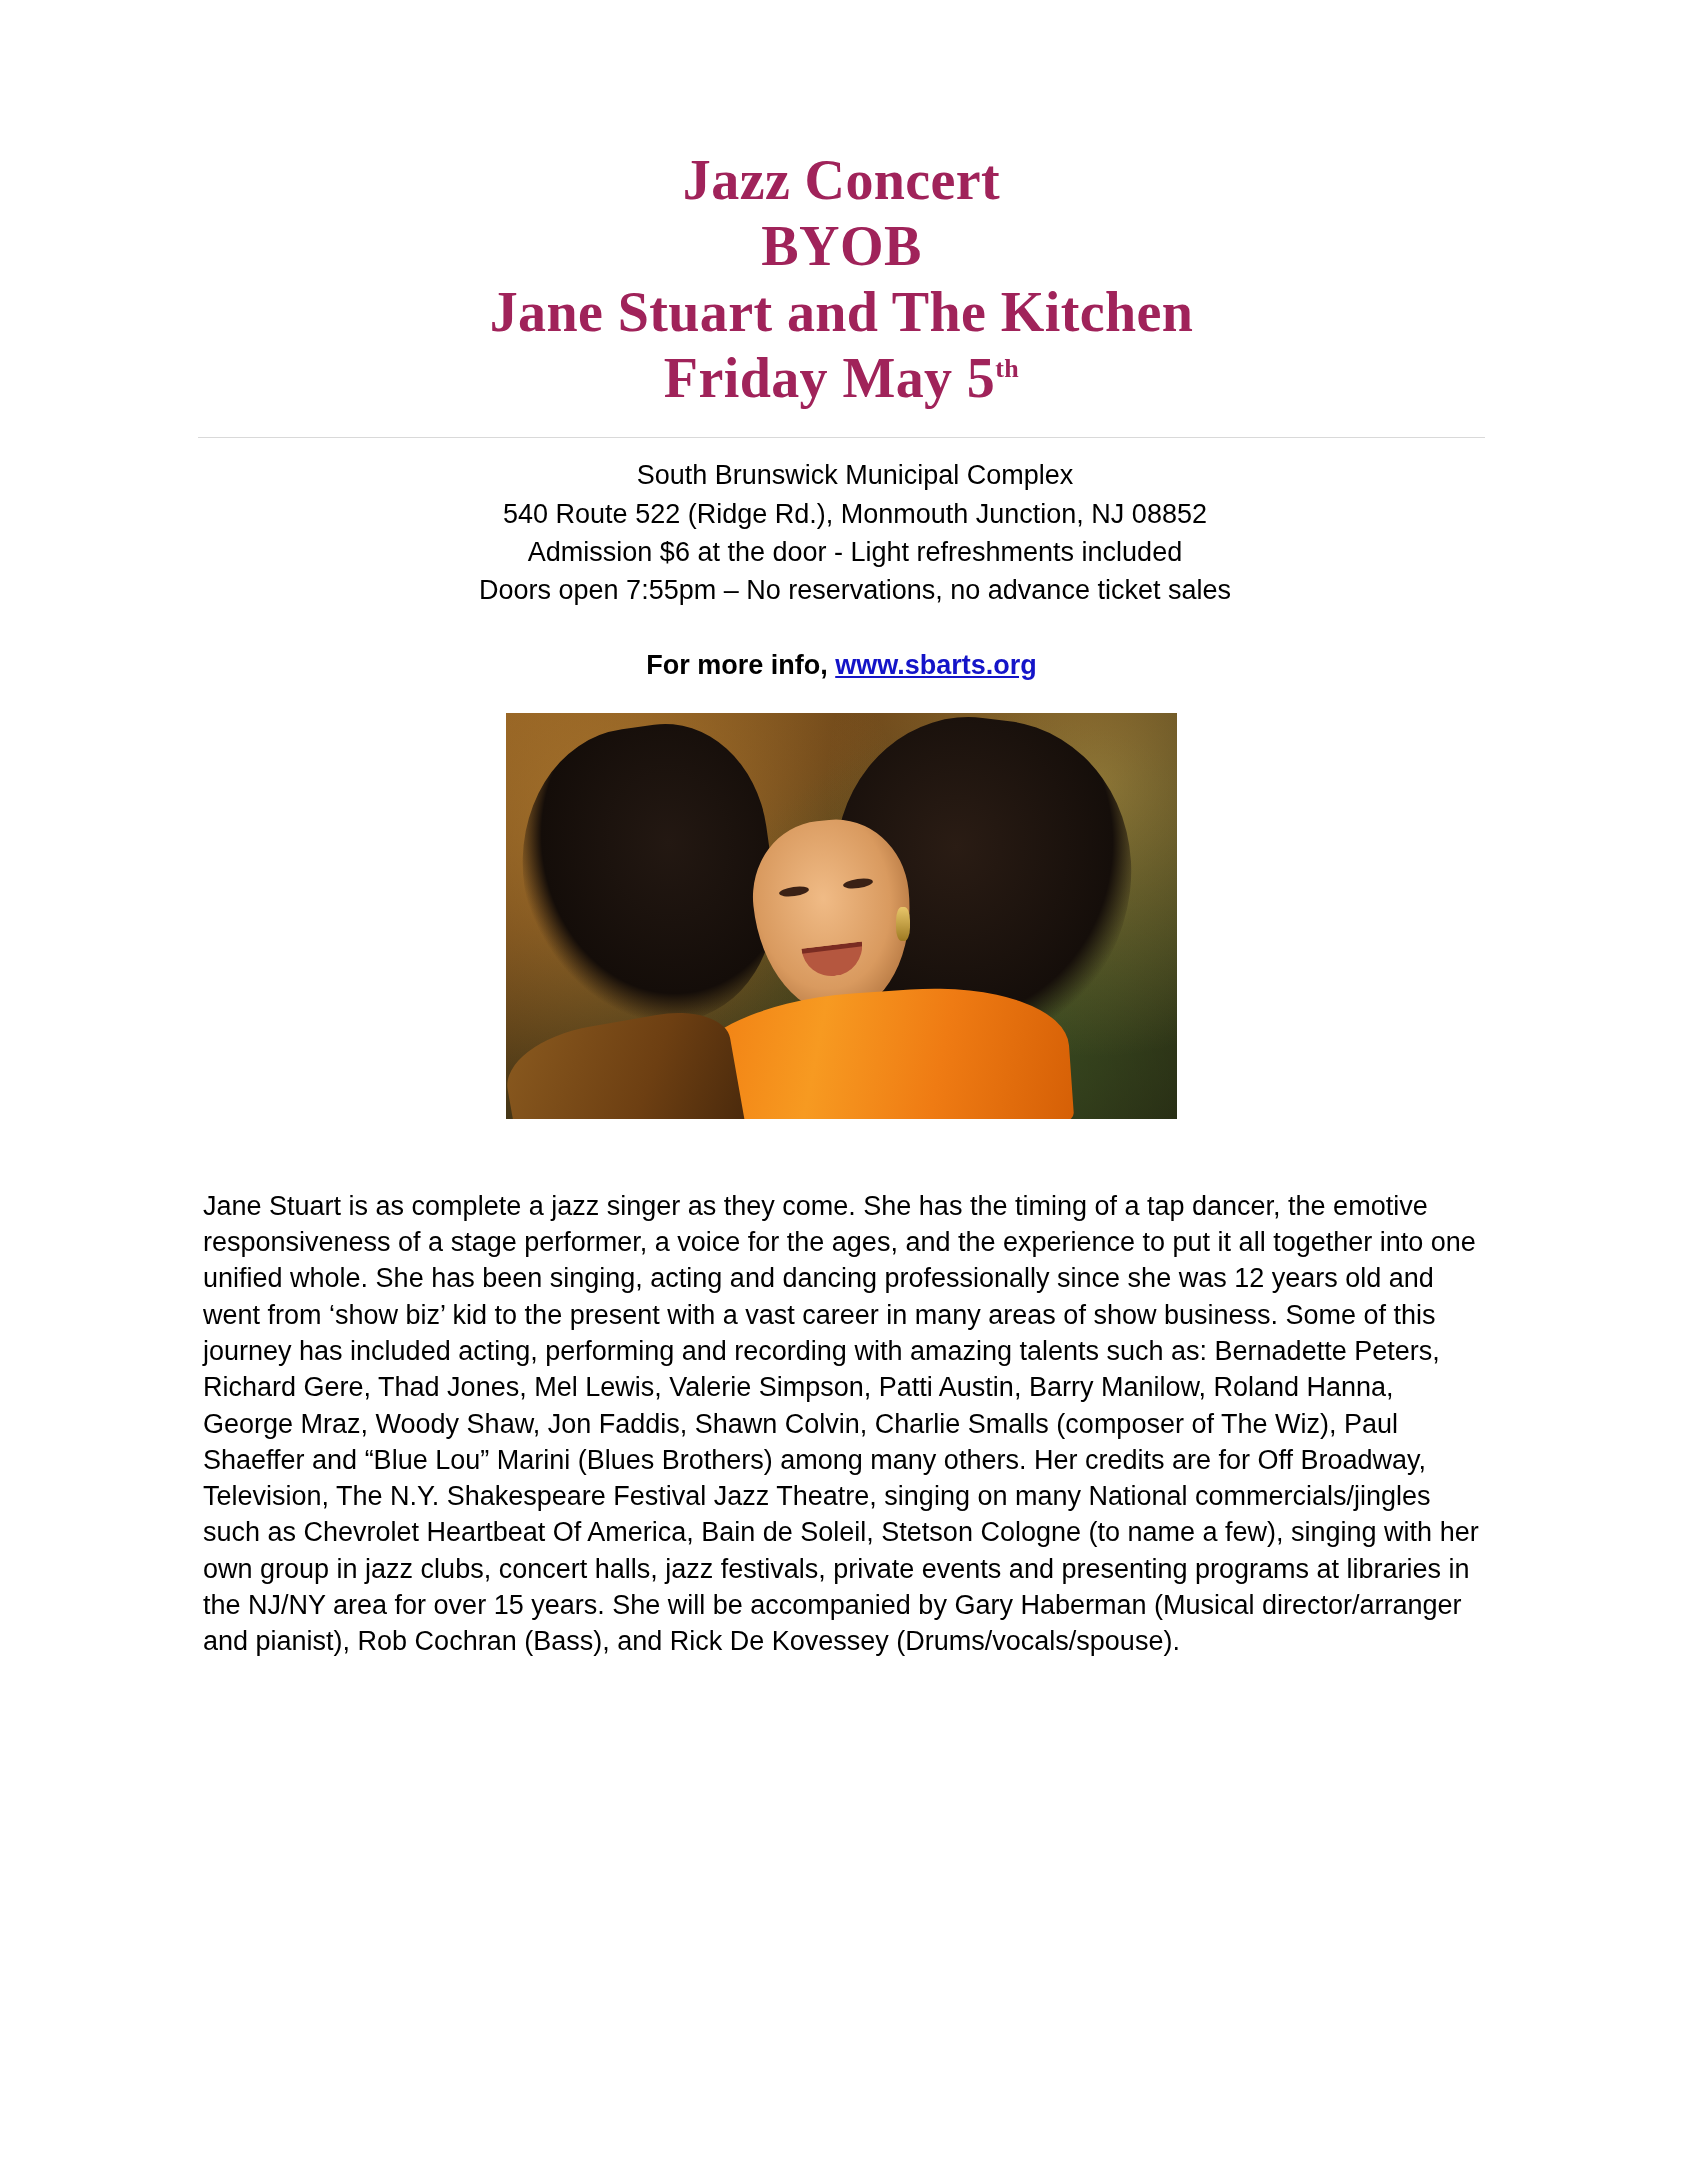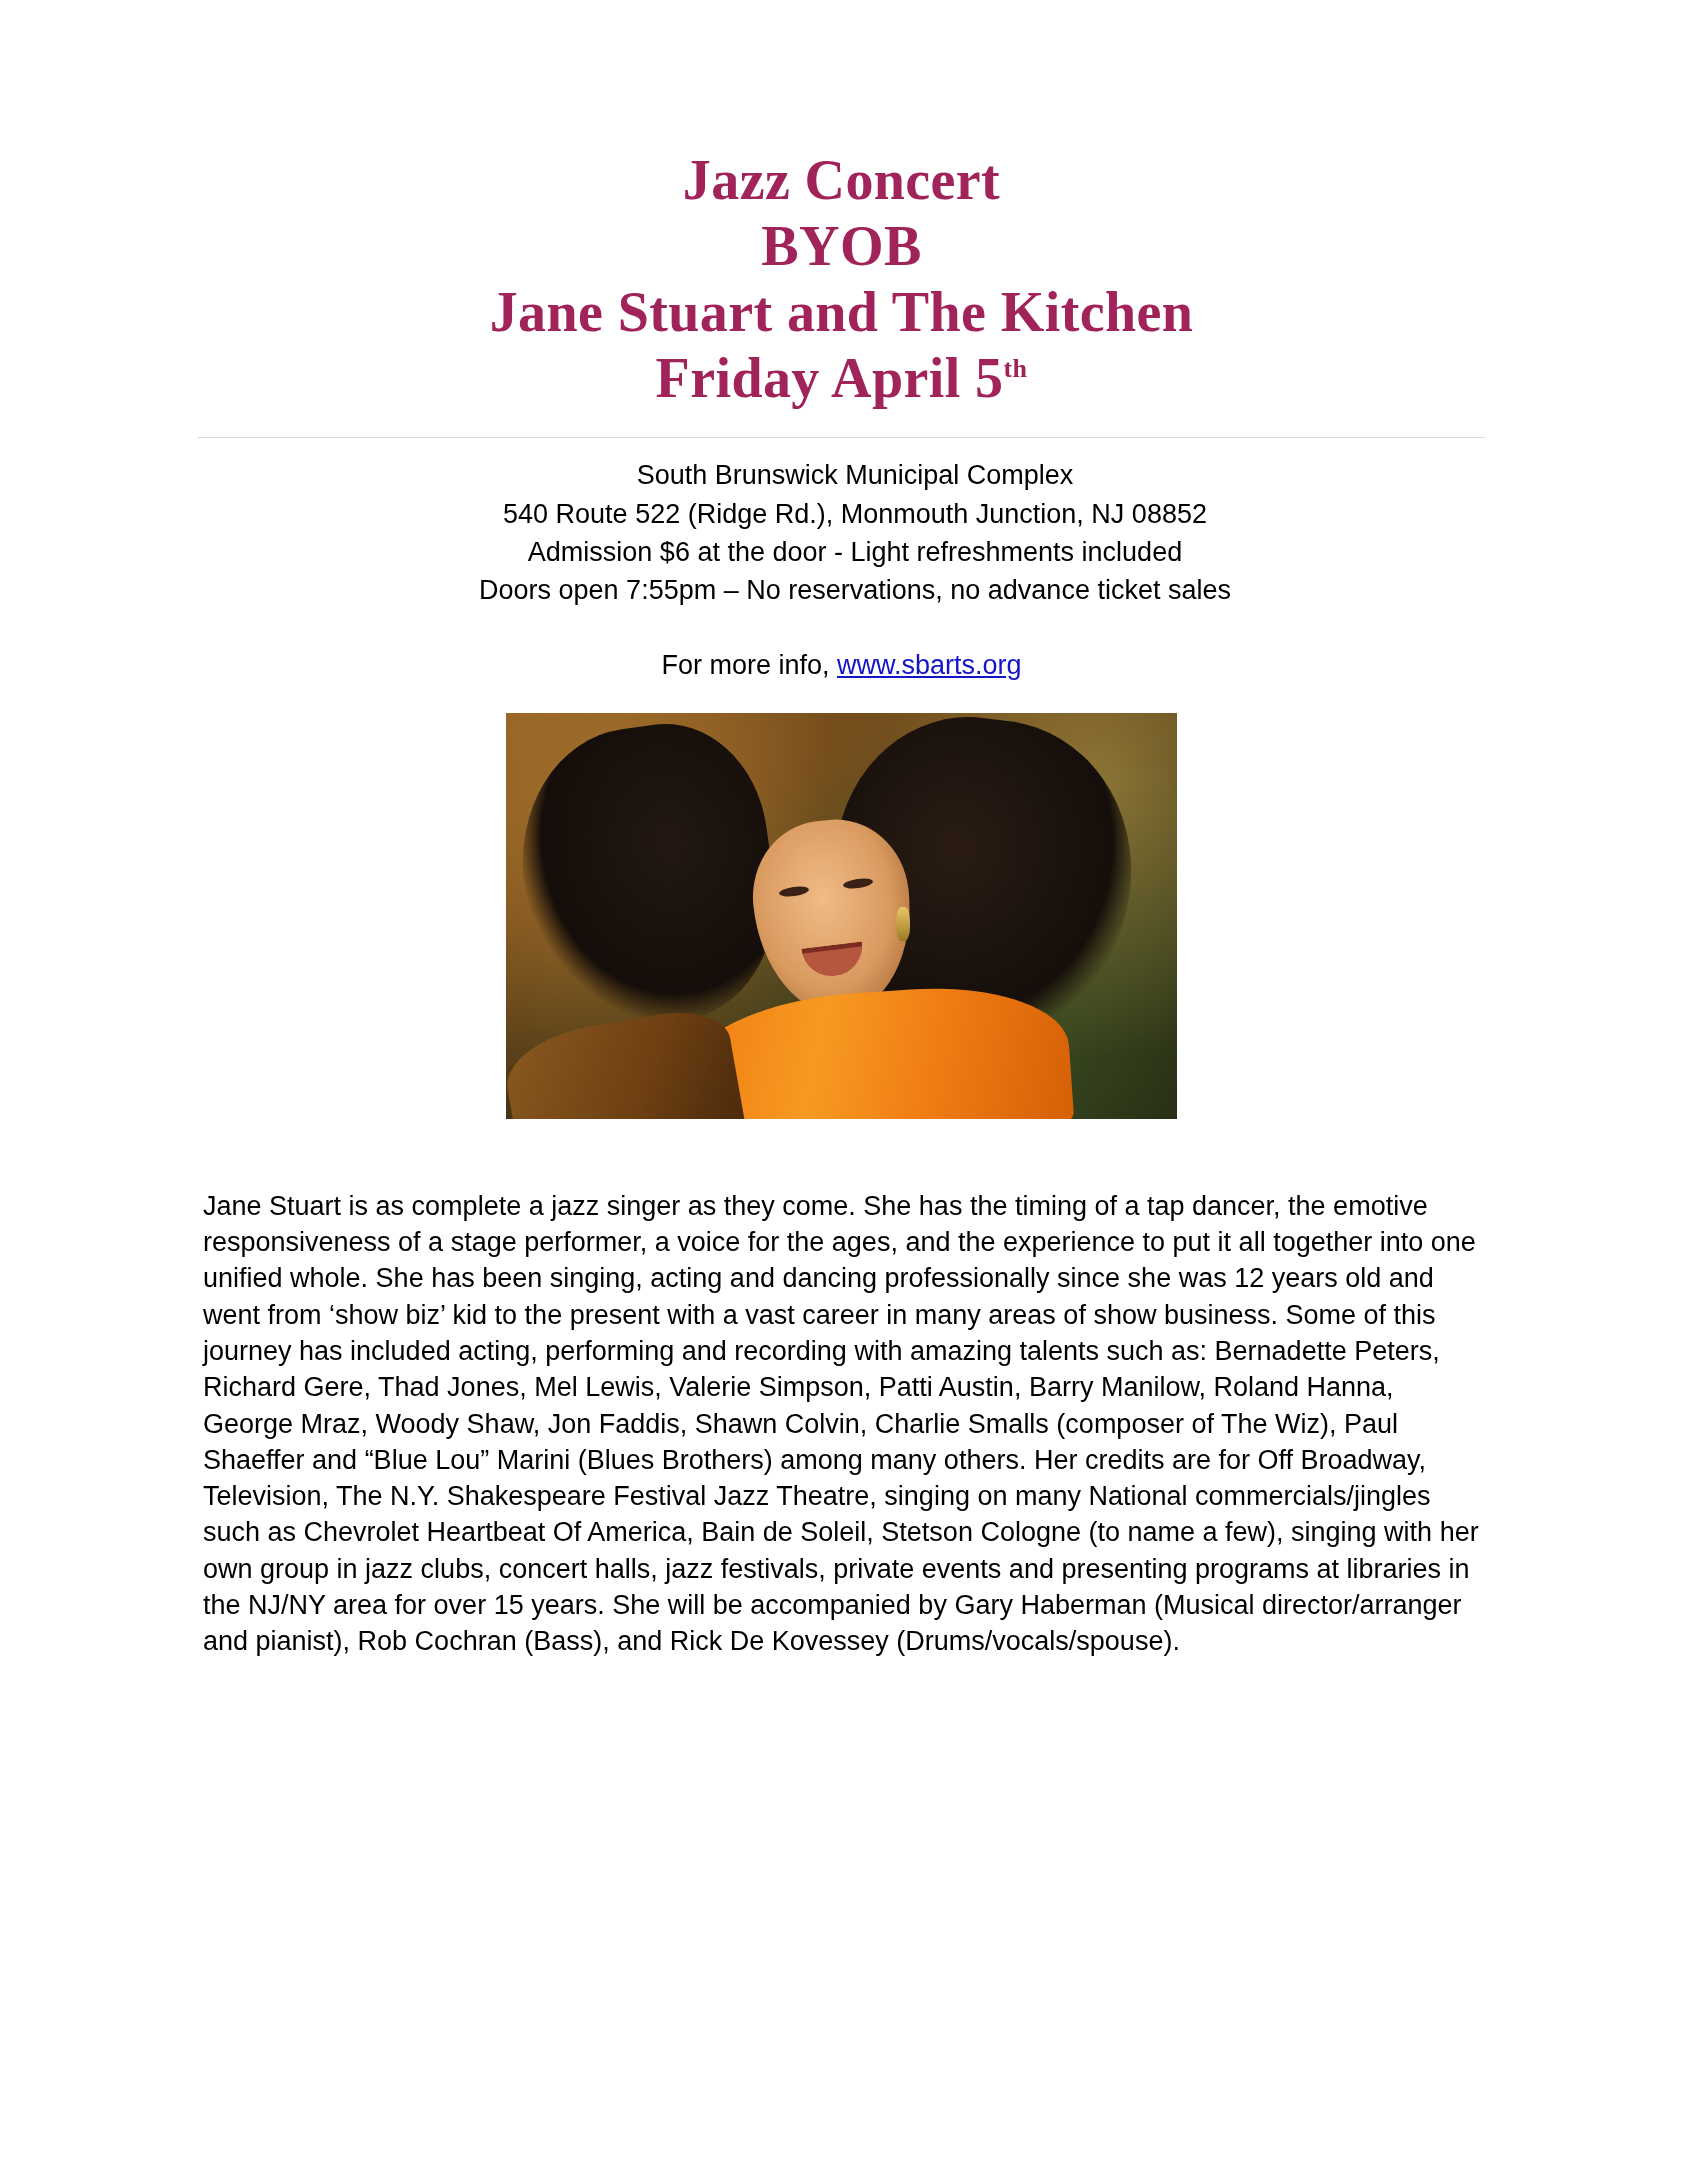--- a/index.html
+++ b/index.html
@@ -61,20 +61,21 @@
   .venue-block div {
     white-space: nowrap;
     padding-left: 27px;
   }
 
   .info-line {
     text-align: center;
     margin-top: 40px;
     font-size: 27px;
     color: #000;
+    font-weight: bold;
   }
   .info-line a {
     color: #1414C8;
     text-decoration: underline;
   }
 
   
   .photo-wrap {
     margin: 32px auto 0 auto;
     width: 671px;
@@ -175,21 +176,21 @@
 </style>
 </head>
 <body>
 
 <div class="page">
 
   <div class="title-block">
     <div class="title-line">Jazz Concert</div>
     <div class="title-line">BYOB</div>
     <div class="title-line">Jane Stuart and The Kitchen</div>
-    <div class="title-line"><span>Friday April 5</span><sup>th</sup></div>
+    <div class="title-line"><span>Friday May 5</span><sup>th</sup></div>
   </div>
 
   <div class="divider"></div>
 
   <div class="venue-block">
     <div>South Brunswick Municipal Complex</div>
     <div>540 Route 522 (Ridge Rd.), Monmouth Junction, NJ 08852</div>
     <div>Admission $6 at the door - Light refreshments included</div>
     <div>Doors open 7:55pm – No reservations, no advance ticket sales</div>
   </div>

